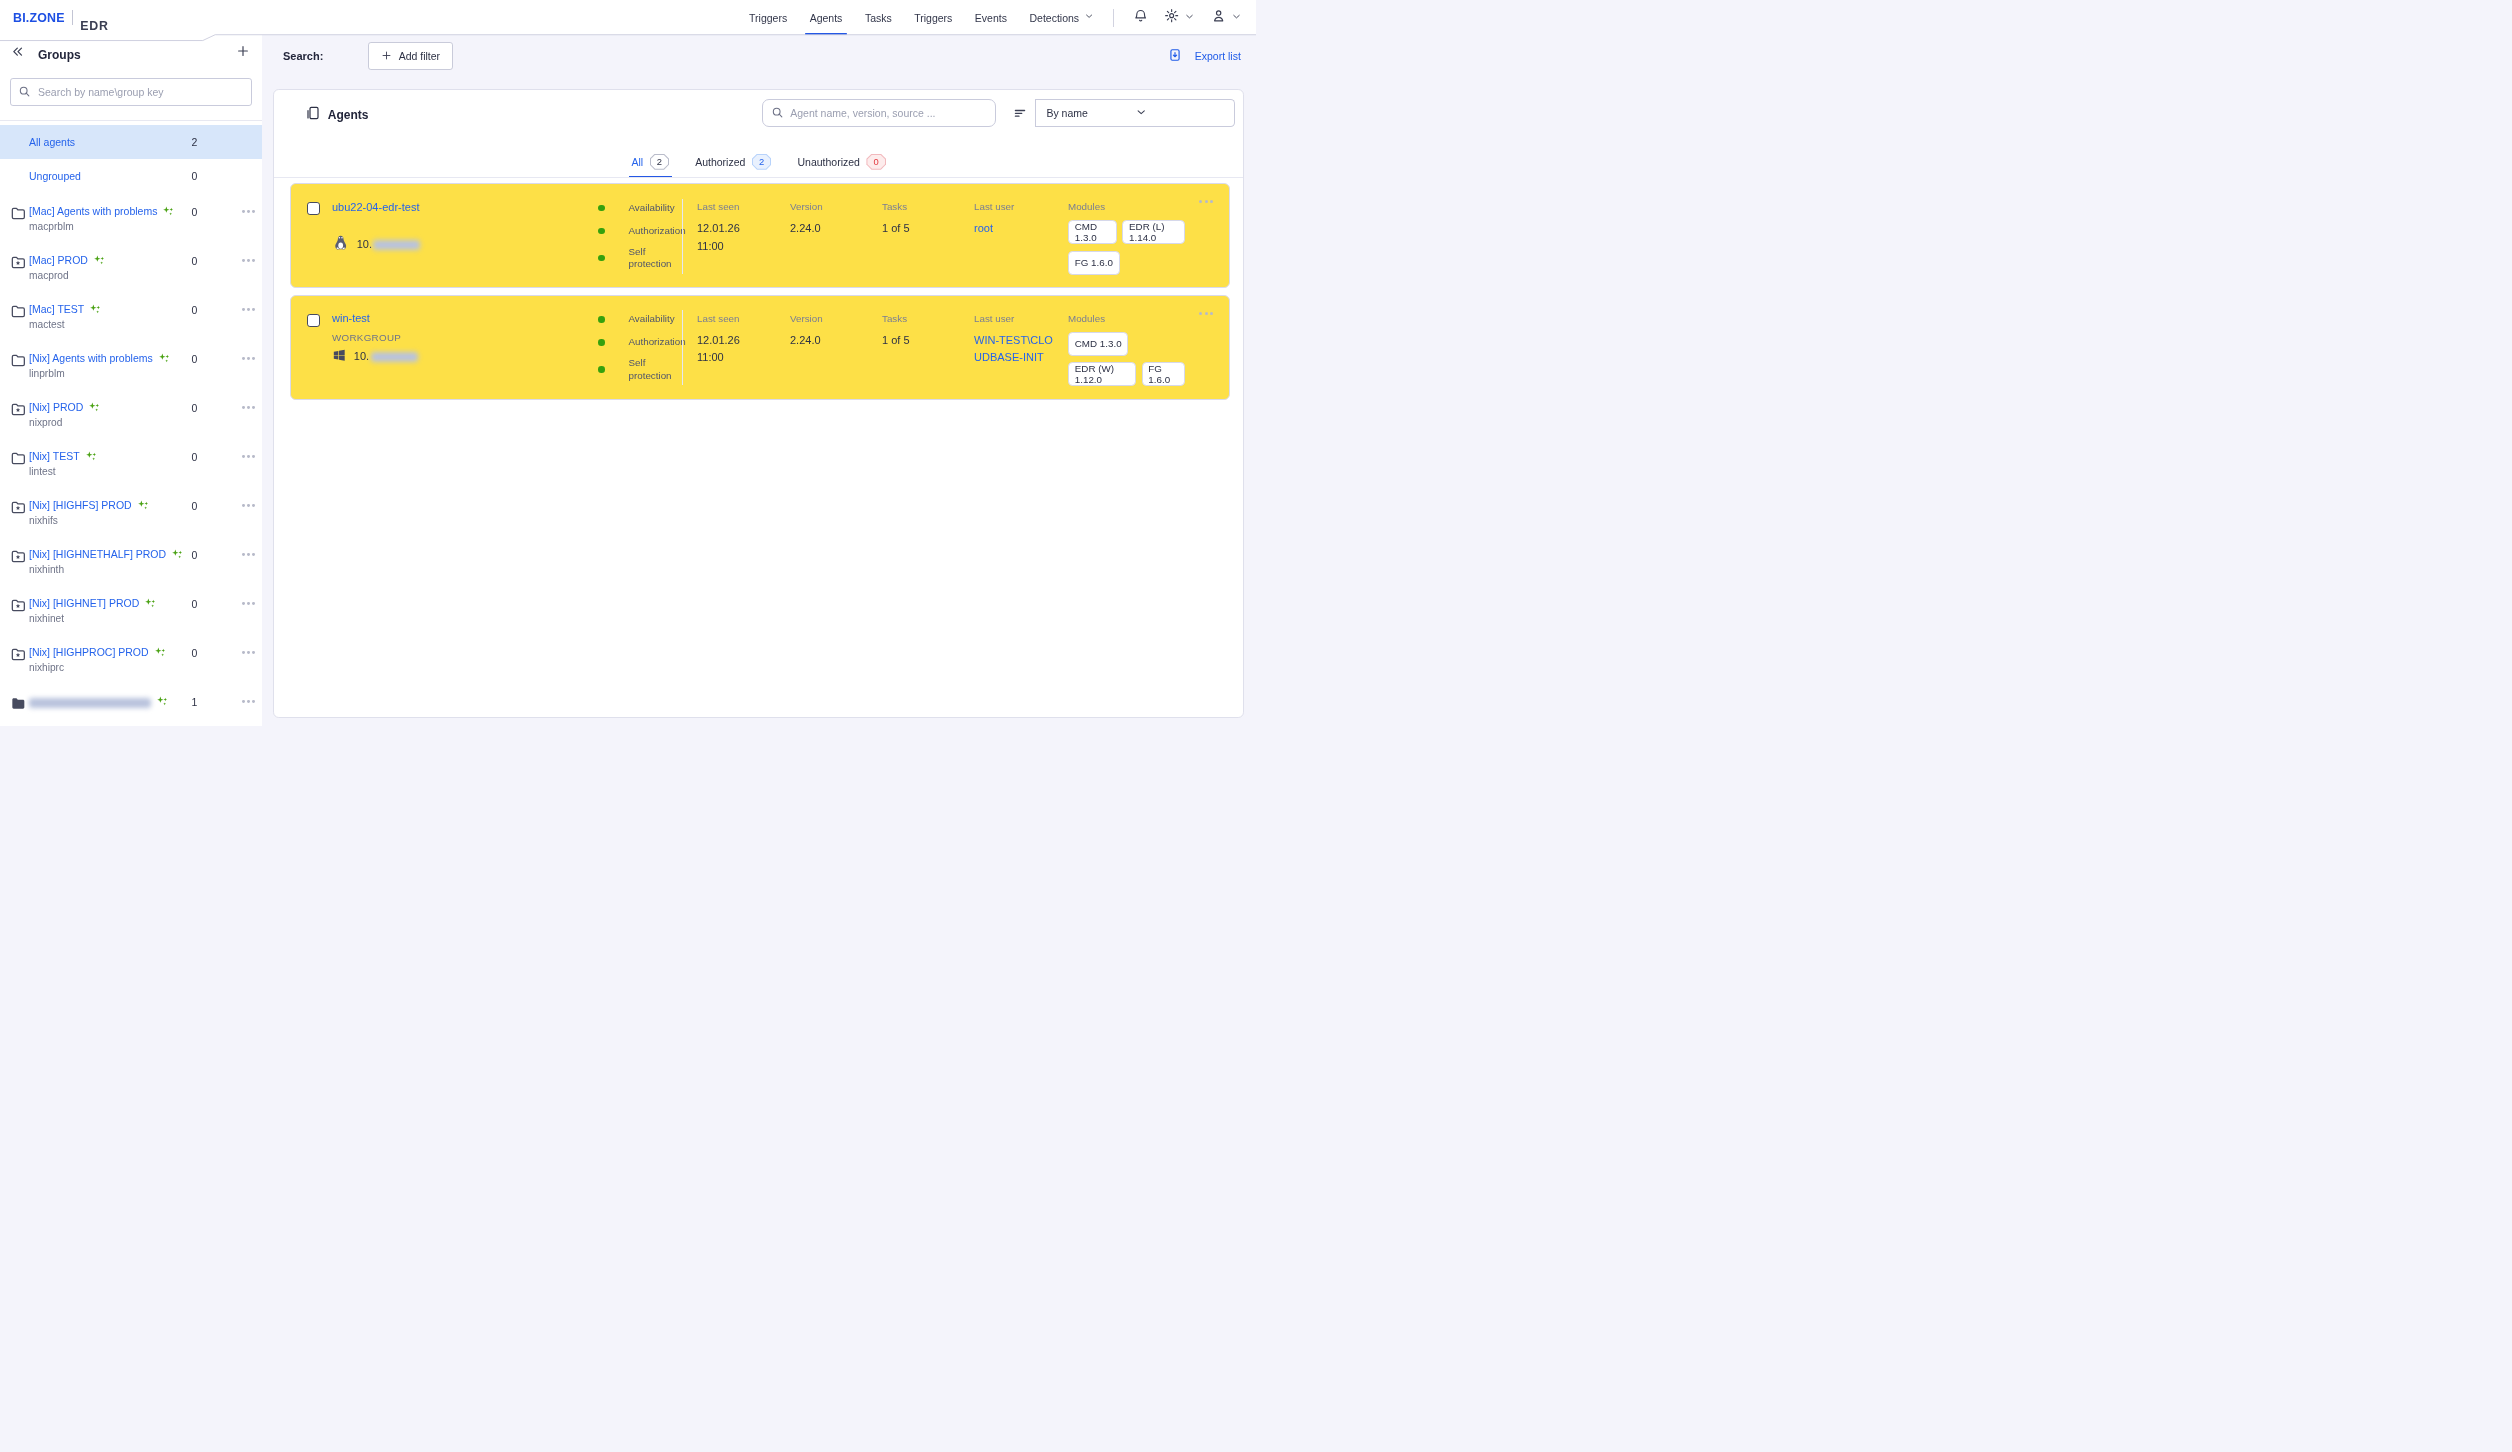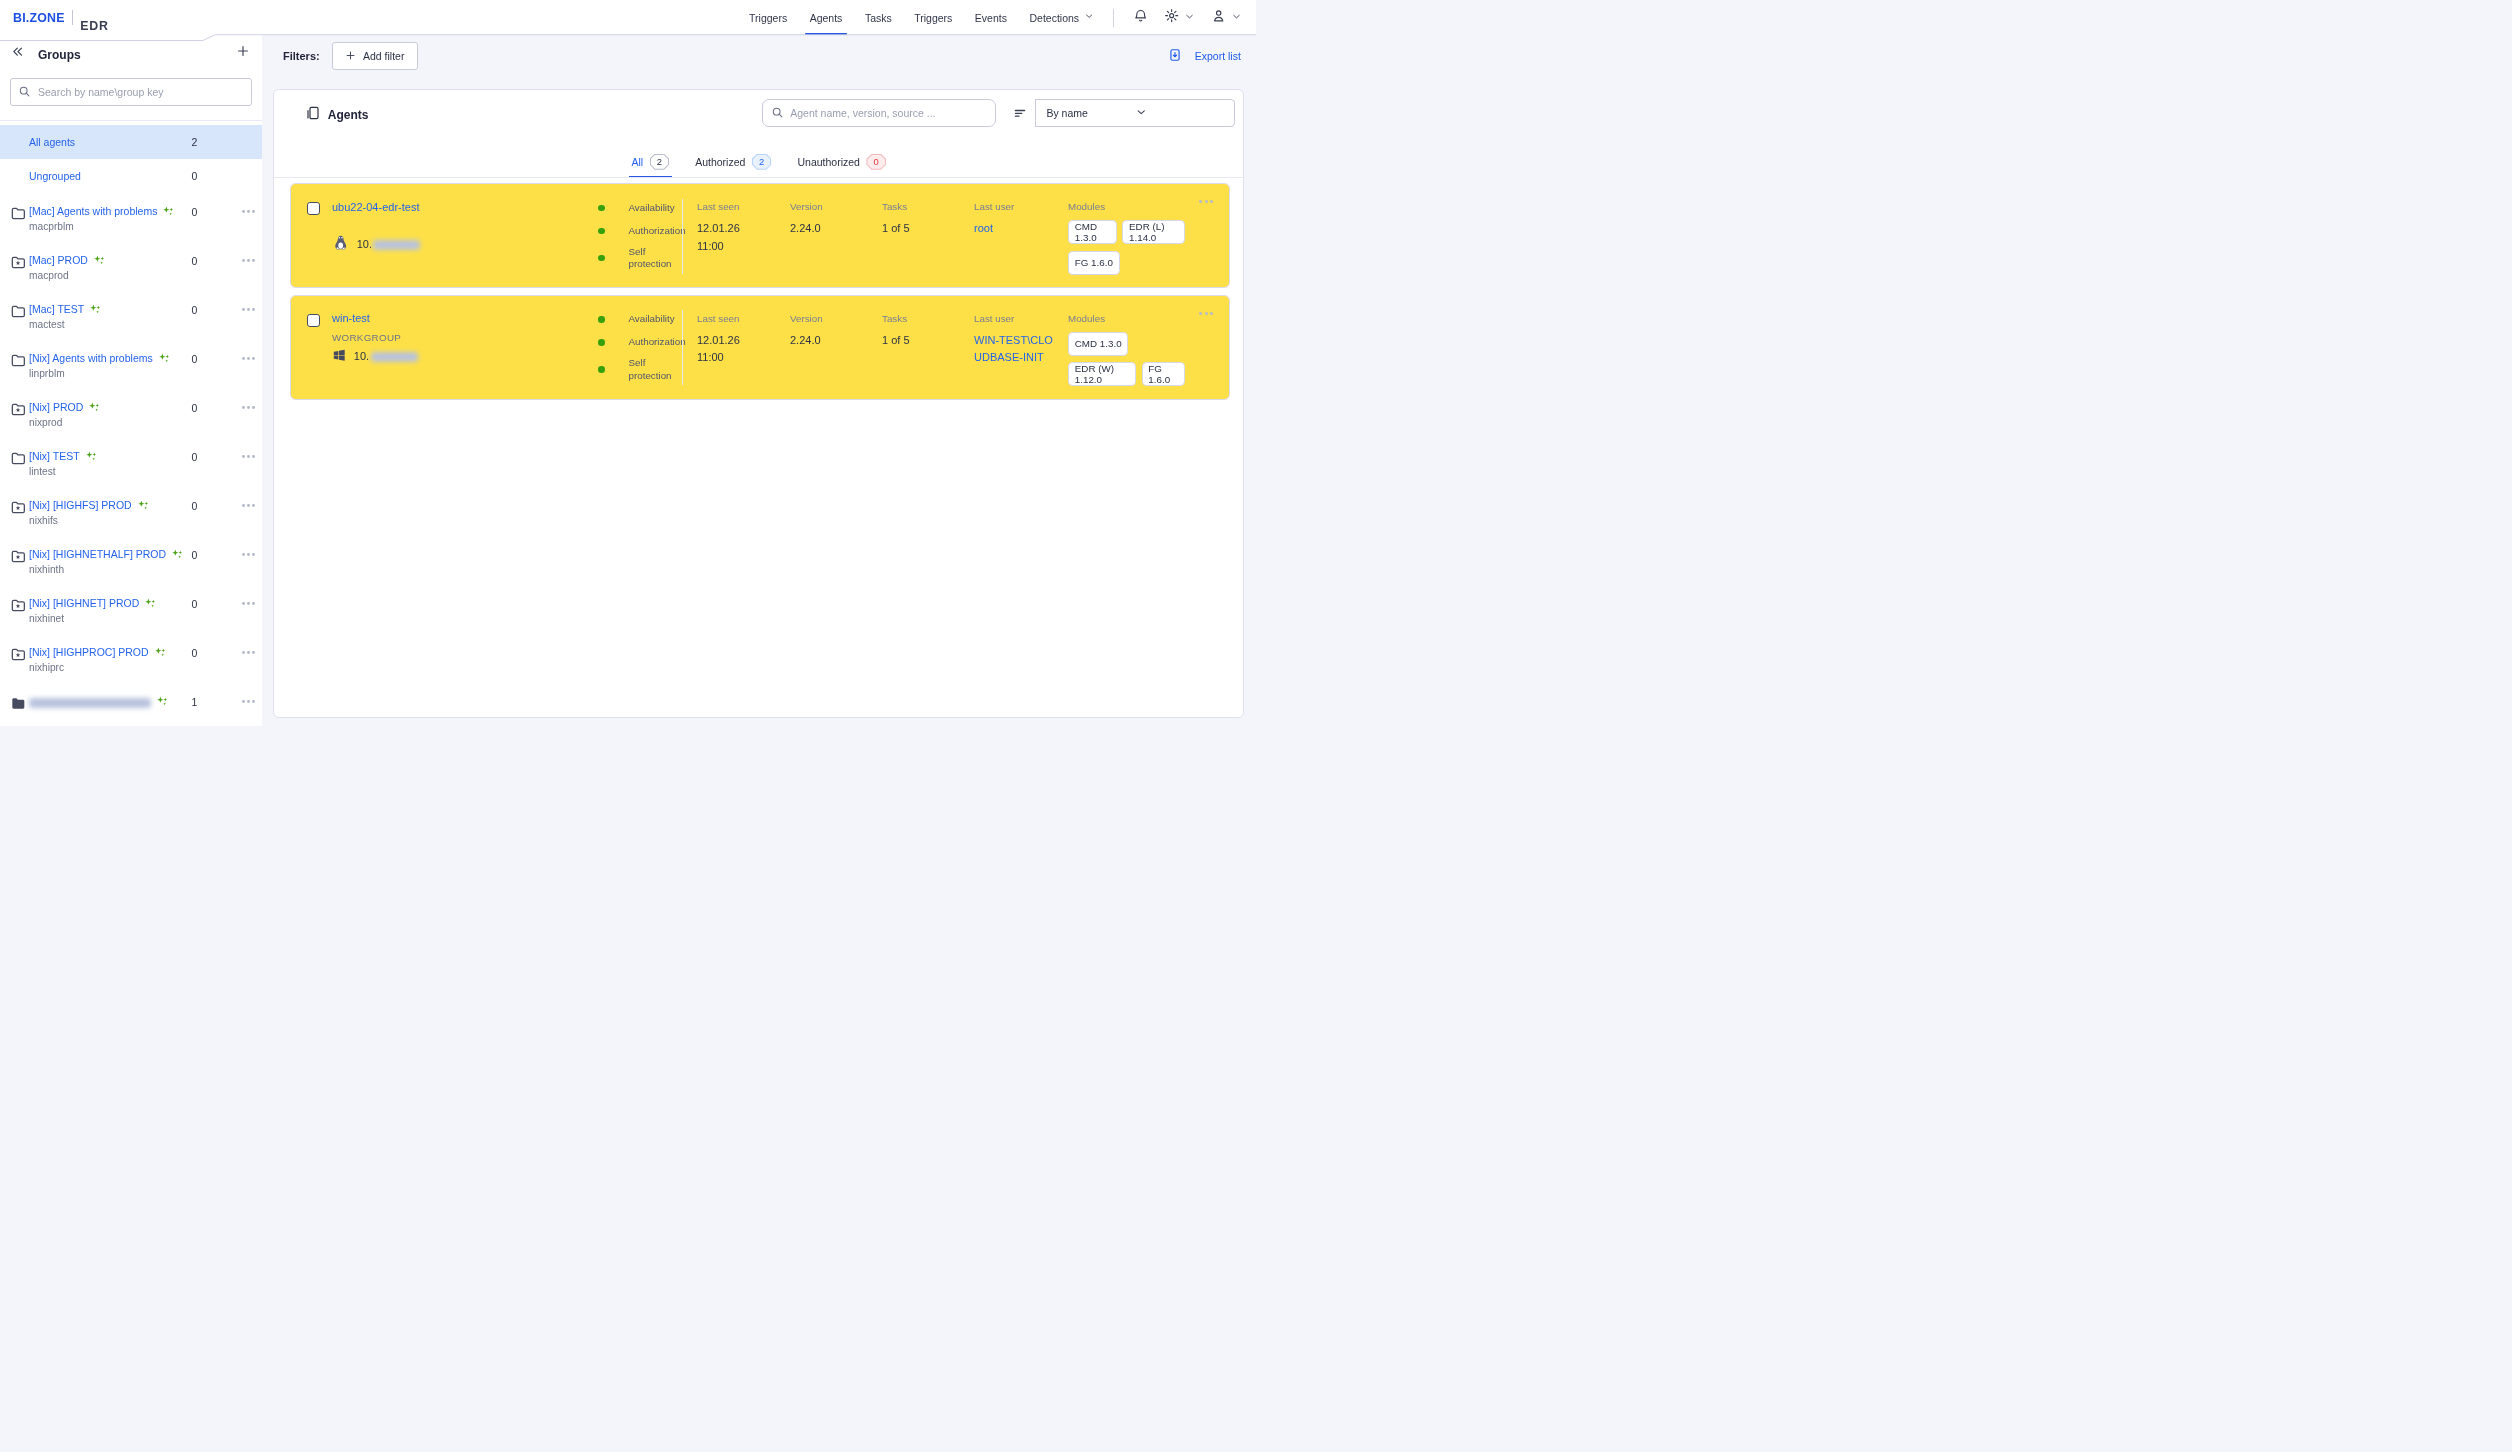--- a/index.html
+++ b/index.html
@@ -56,21 +56,21 @@
   .g-menu i { width:2.9px; height:2.9px; border-radius:50%; background:#b7bac9; }
   .blur-blob { display:inline-block; height:10.2px; border-radius:2.9px; background:#b9c3dd; filter:blur(2.9px);
                vertical-align:middle; }
 
   
   .main { position:absolute; left:262px; top:35px; right:0; bottom:0; }
   .filters-row { position:absolute; left:21px; top:7.3px; right:14.5px; height:28px; display:flex; align-items:center; }
   .filters-label { font-size:11px; font-weight:700; color:#23263b; margin-right:12.4px; }
   .add-filter-btn { height:28px; padding:0 12.4px; background:#fff; border:0.7px solid #c9cbda; border-radius:2.9px;
                     display:flex; align-items:center; gap:6.5px; font-size:10.5px; font-family:inherit;
-                    color:#2d3145; cursor:pointer; }
+                    color:#2d3145; cursor:pointer;margin-left:32px; }
   .export-link { position:absolute; right:0.7px; top:0; height:28px; display:flex; align-items:center; gap:13px;
                  color:#1f5be8; font-size:10.5px; cursor:pointer; text-decoration:none; }
 
   
   .panel { position:absolute; left:11px; right:11.6px; top:54px; bottom:8px; background:#fff;
            border:0.7px solid #dfe0ec; border-radius:5.8px; }
   .panel-title { position:absolute; left:30.5px; top:15.3px; display:flex; align-items:center; gap:7.3px; }
   .panel-title span { font-size:12px; font-weight:700; color:#23263b; }
   .agent-search { position:absolute; right:247px; top:9.4px; width:234px; height:28px; border:0.7px solid #c9cbdc;
                   border-radius:7px; display:flex; align-items:center; padding:0 7.3px; gap:6.5px; background:#fff; }
@@ -425,21 +425,21 @@
             <i></i>
             <i></i>
             <i></i>
           </button>
         </div>
       </div>
   </aside>
 
   <main class="main">
     <div class="filters-row">
-      <span class="filters-label">Filters:</span>
+      <span class="filters-label">Search:</span>
       <button class="add-filter-btn">
         <span>
           <svg width="11" height="11" viewBox="0 0 24 24" fill="none" stroke="#3c4054" stroke-width="2" stroke-linecap="round">
               <path d="M12 4.5v15M4.5 12h15"></path>
             </svg>
         </span>
         <span>Add filter</span>
       </button>
       <a class="export-link">
         <span>

